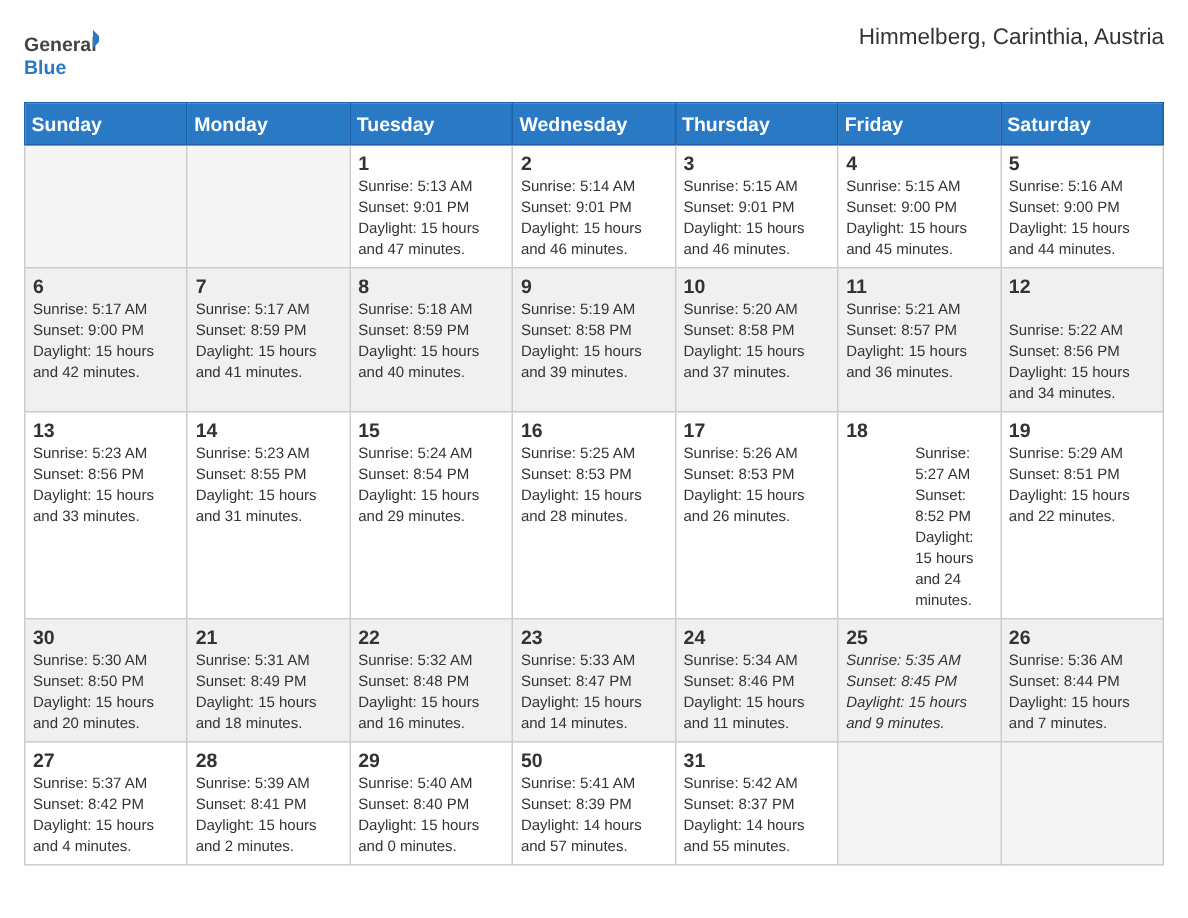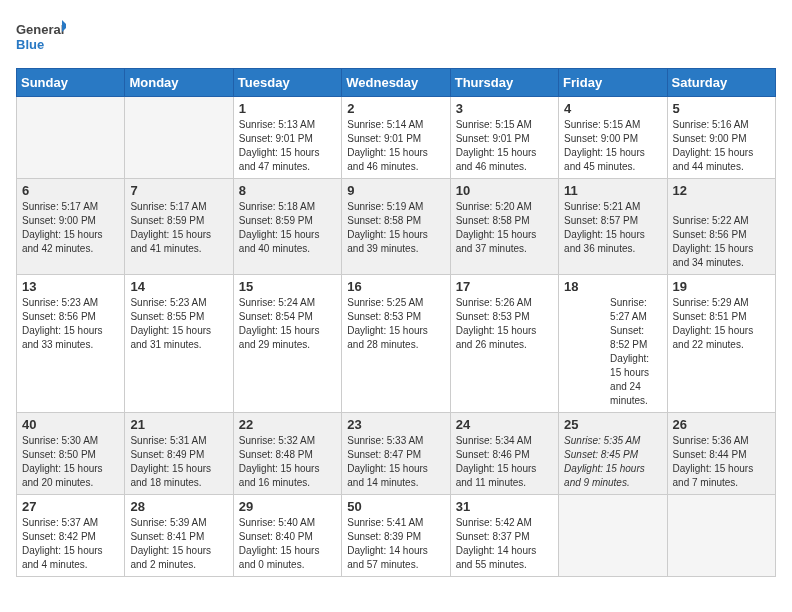--- a/index.html
+++ b/index.html
@@ -85,20 +85,21 @@
 
 <div class="header-area">
   <div class="logo">
   <svg width="50" height="40" viewBox="0 0 50 40">
     <text x="0" y="18" font-size="13" font-weight="bold" fill="#444" font-family="Arial">General</text>
     <text x="0" y="33" font-size="13" font-weight="bold" fill="#2979c4" font-family="Arial">Blue</text>
     <polygon points="46,4 52,10 46,16" fill="#2979c4"></polygon>
   </svg>
 </div>
   <div class="title-area">
+    <div class="subtitle">Himmelberg, Carinthia, Austria</div>
   </div>
 </div>
 
 <table class="calendar">
   <thead>
     <tr>
     <th>Sunday</th>
         <th>Monday</th>
         <th>Tuesday</th>
         <th>Wednesday</th>
@@ -225,21 +226,21 @@
         </td>
         <td>
           <div class="day-number">19</div>
           <div class="day-info" style="white-space: pre-line;">Sunrise: 5:29 AM
 Sunset: 8:51 PM
 Daylight: 15 hours and 22 minutes.</div>
         </td>
       </tr>
       <tr>
         <td>
-          <div class="day-number">40</div>
+          <div class="day-number">30</div>
           <div class="day-info" style="white-space: pre-line;">Sunrise: 5:30 AM
 Sunset: 8:50 PM
 Daylight: 15 hours and 20 minutes.</div>
         </td>
         <td>
           <div class="day-number">21</div>
           <div class="day-info" style="white-space: pre-line;">Sunrise: 5:31 AM
 Sunset: 8:49 PM
 Daylight: 15 hours and 18 minutes.</div>
         </td>

